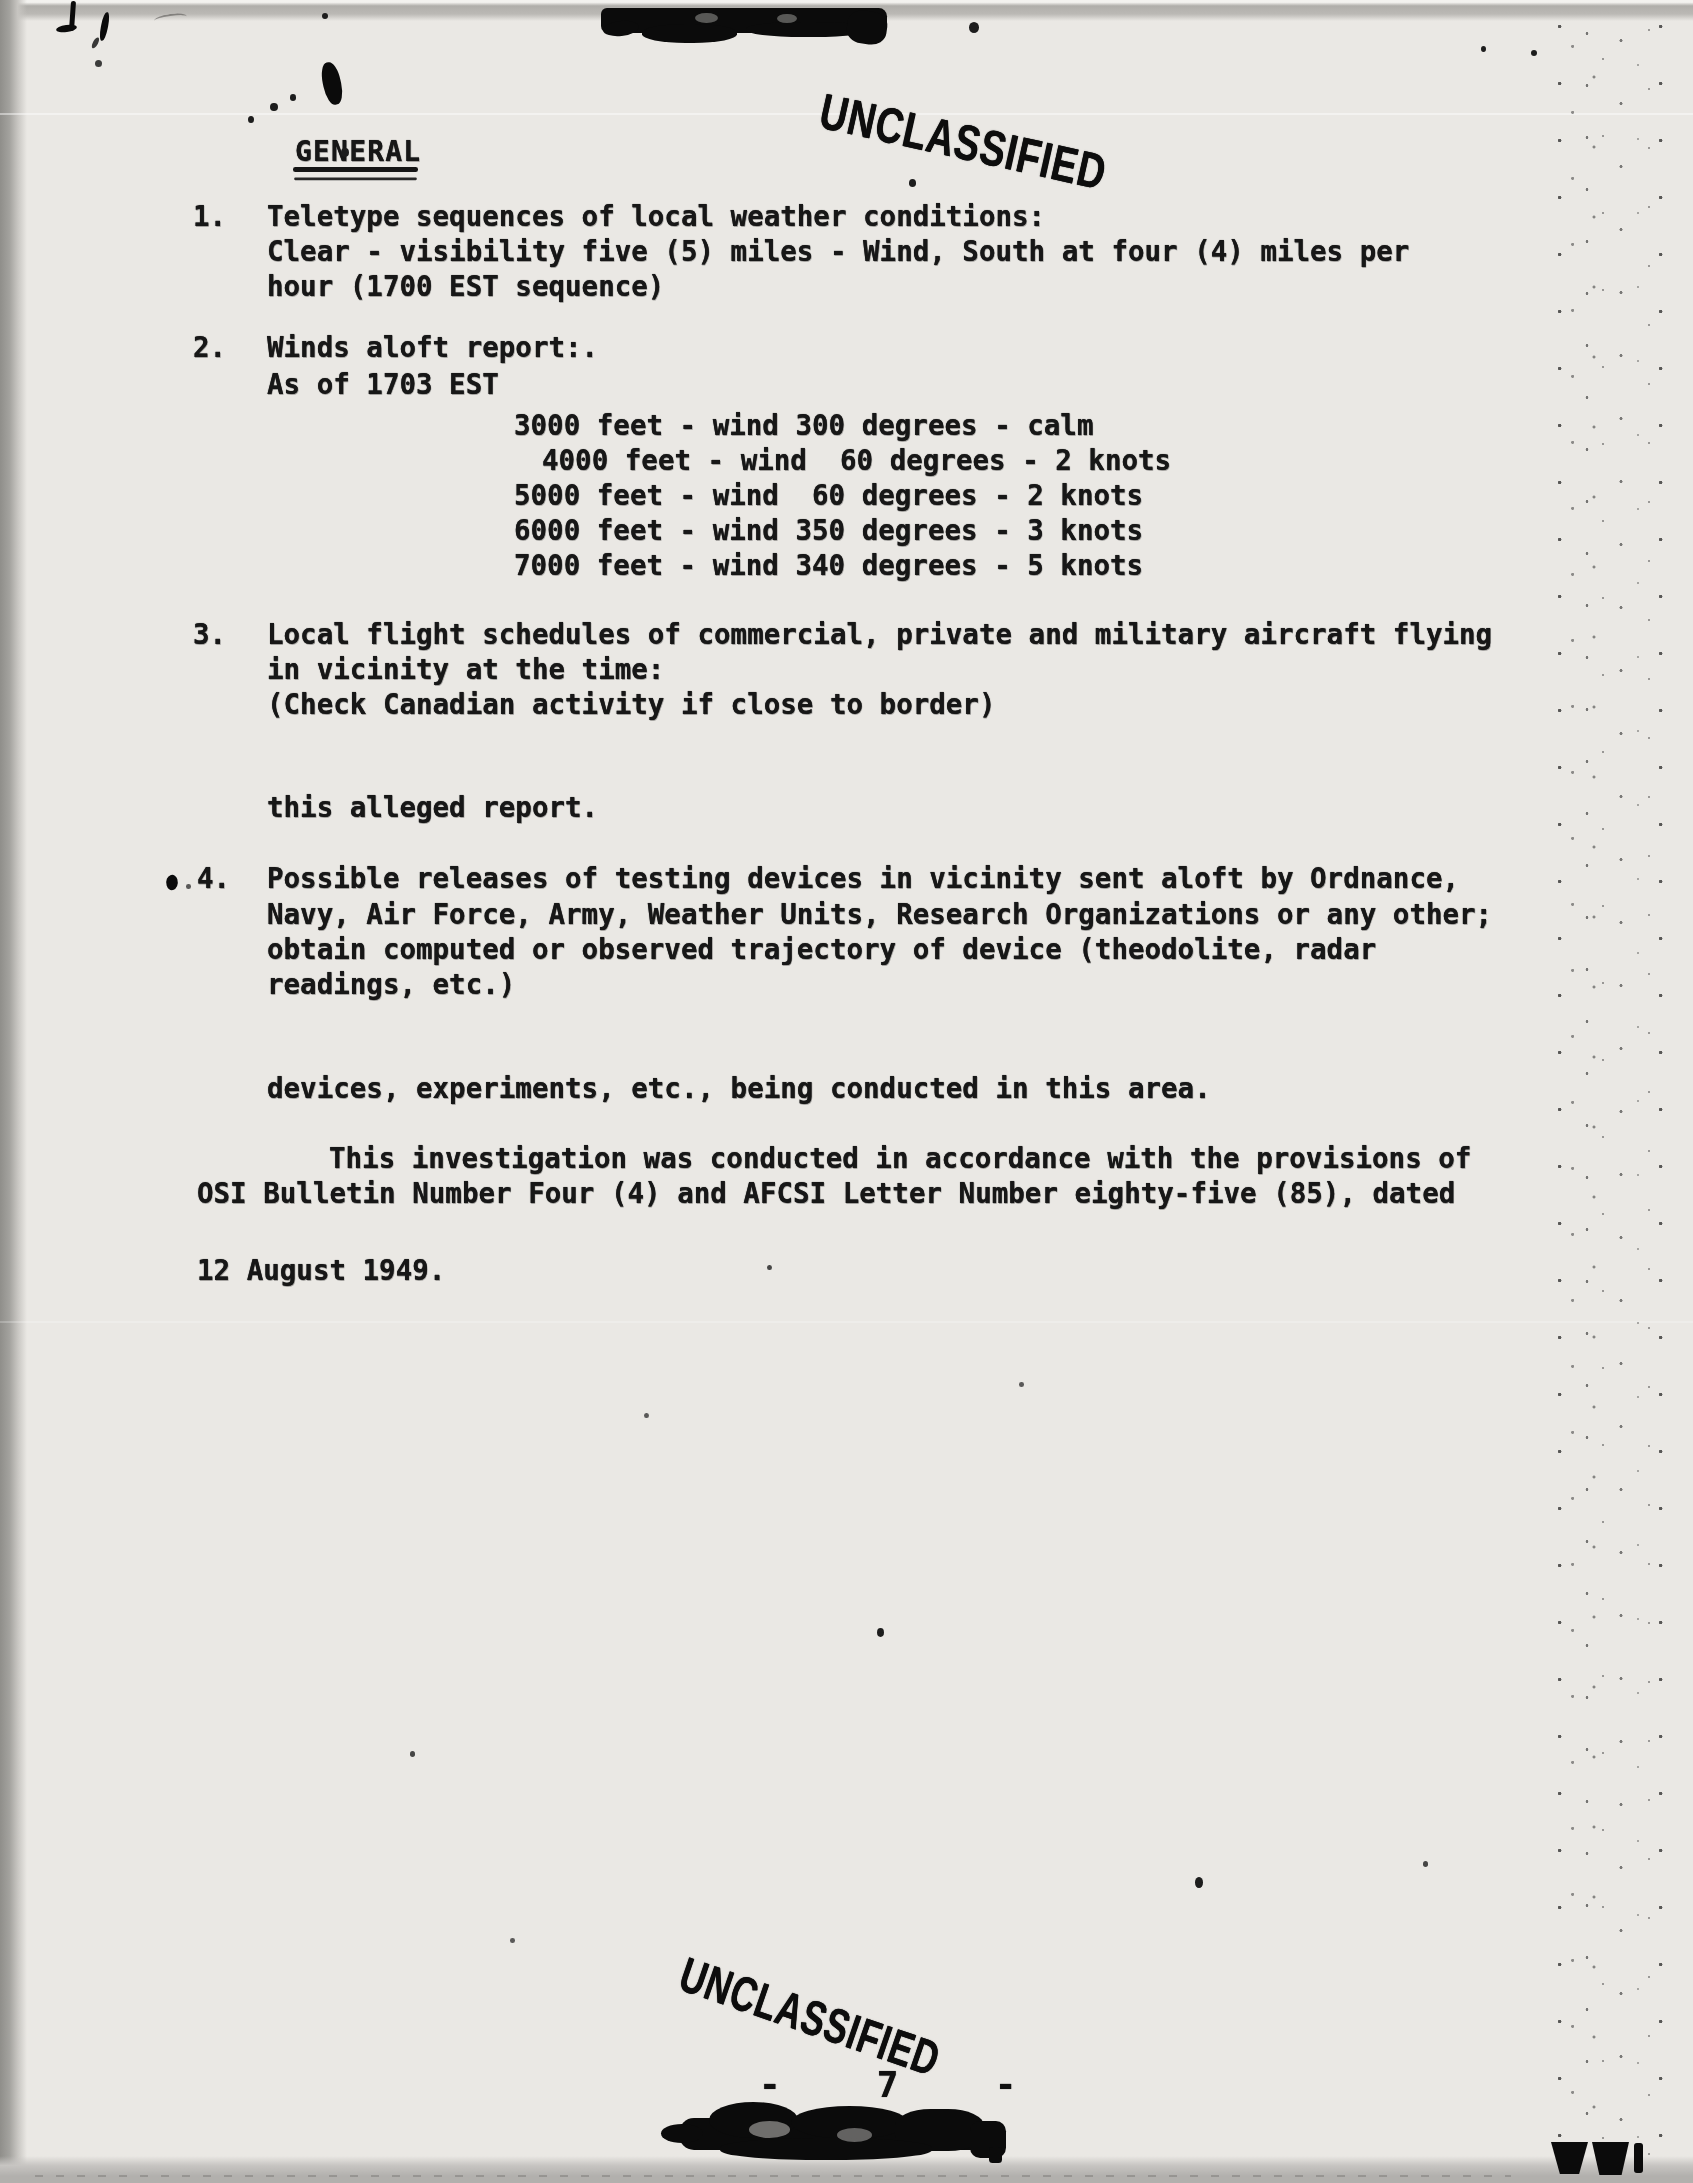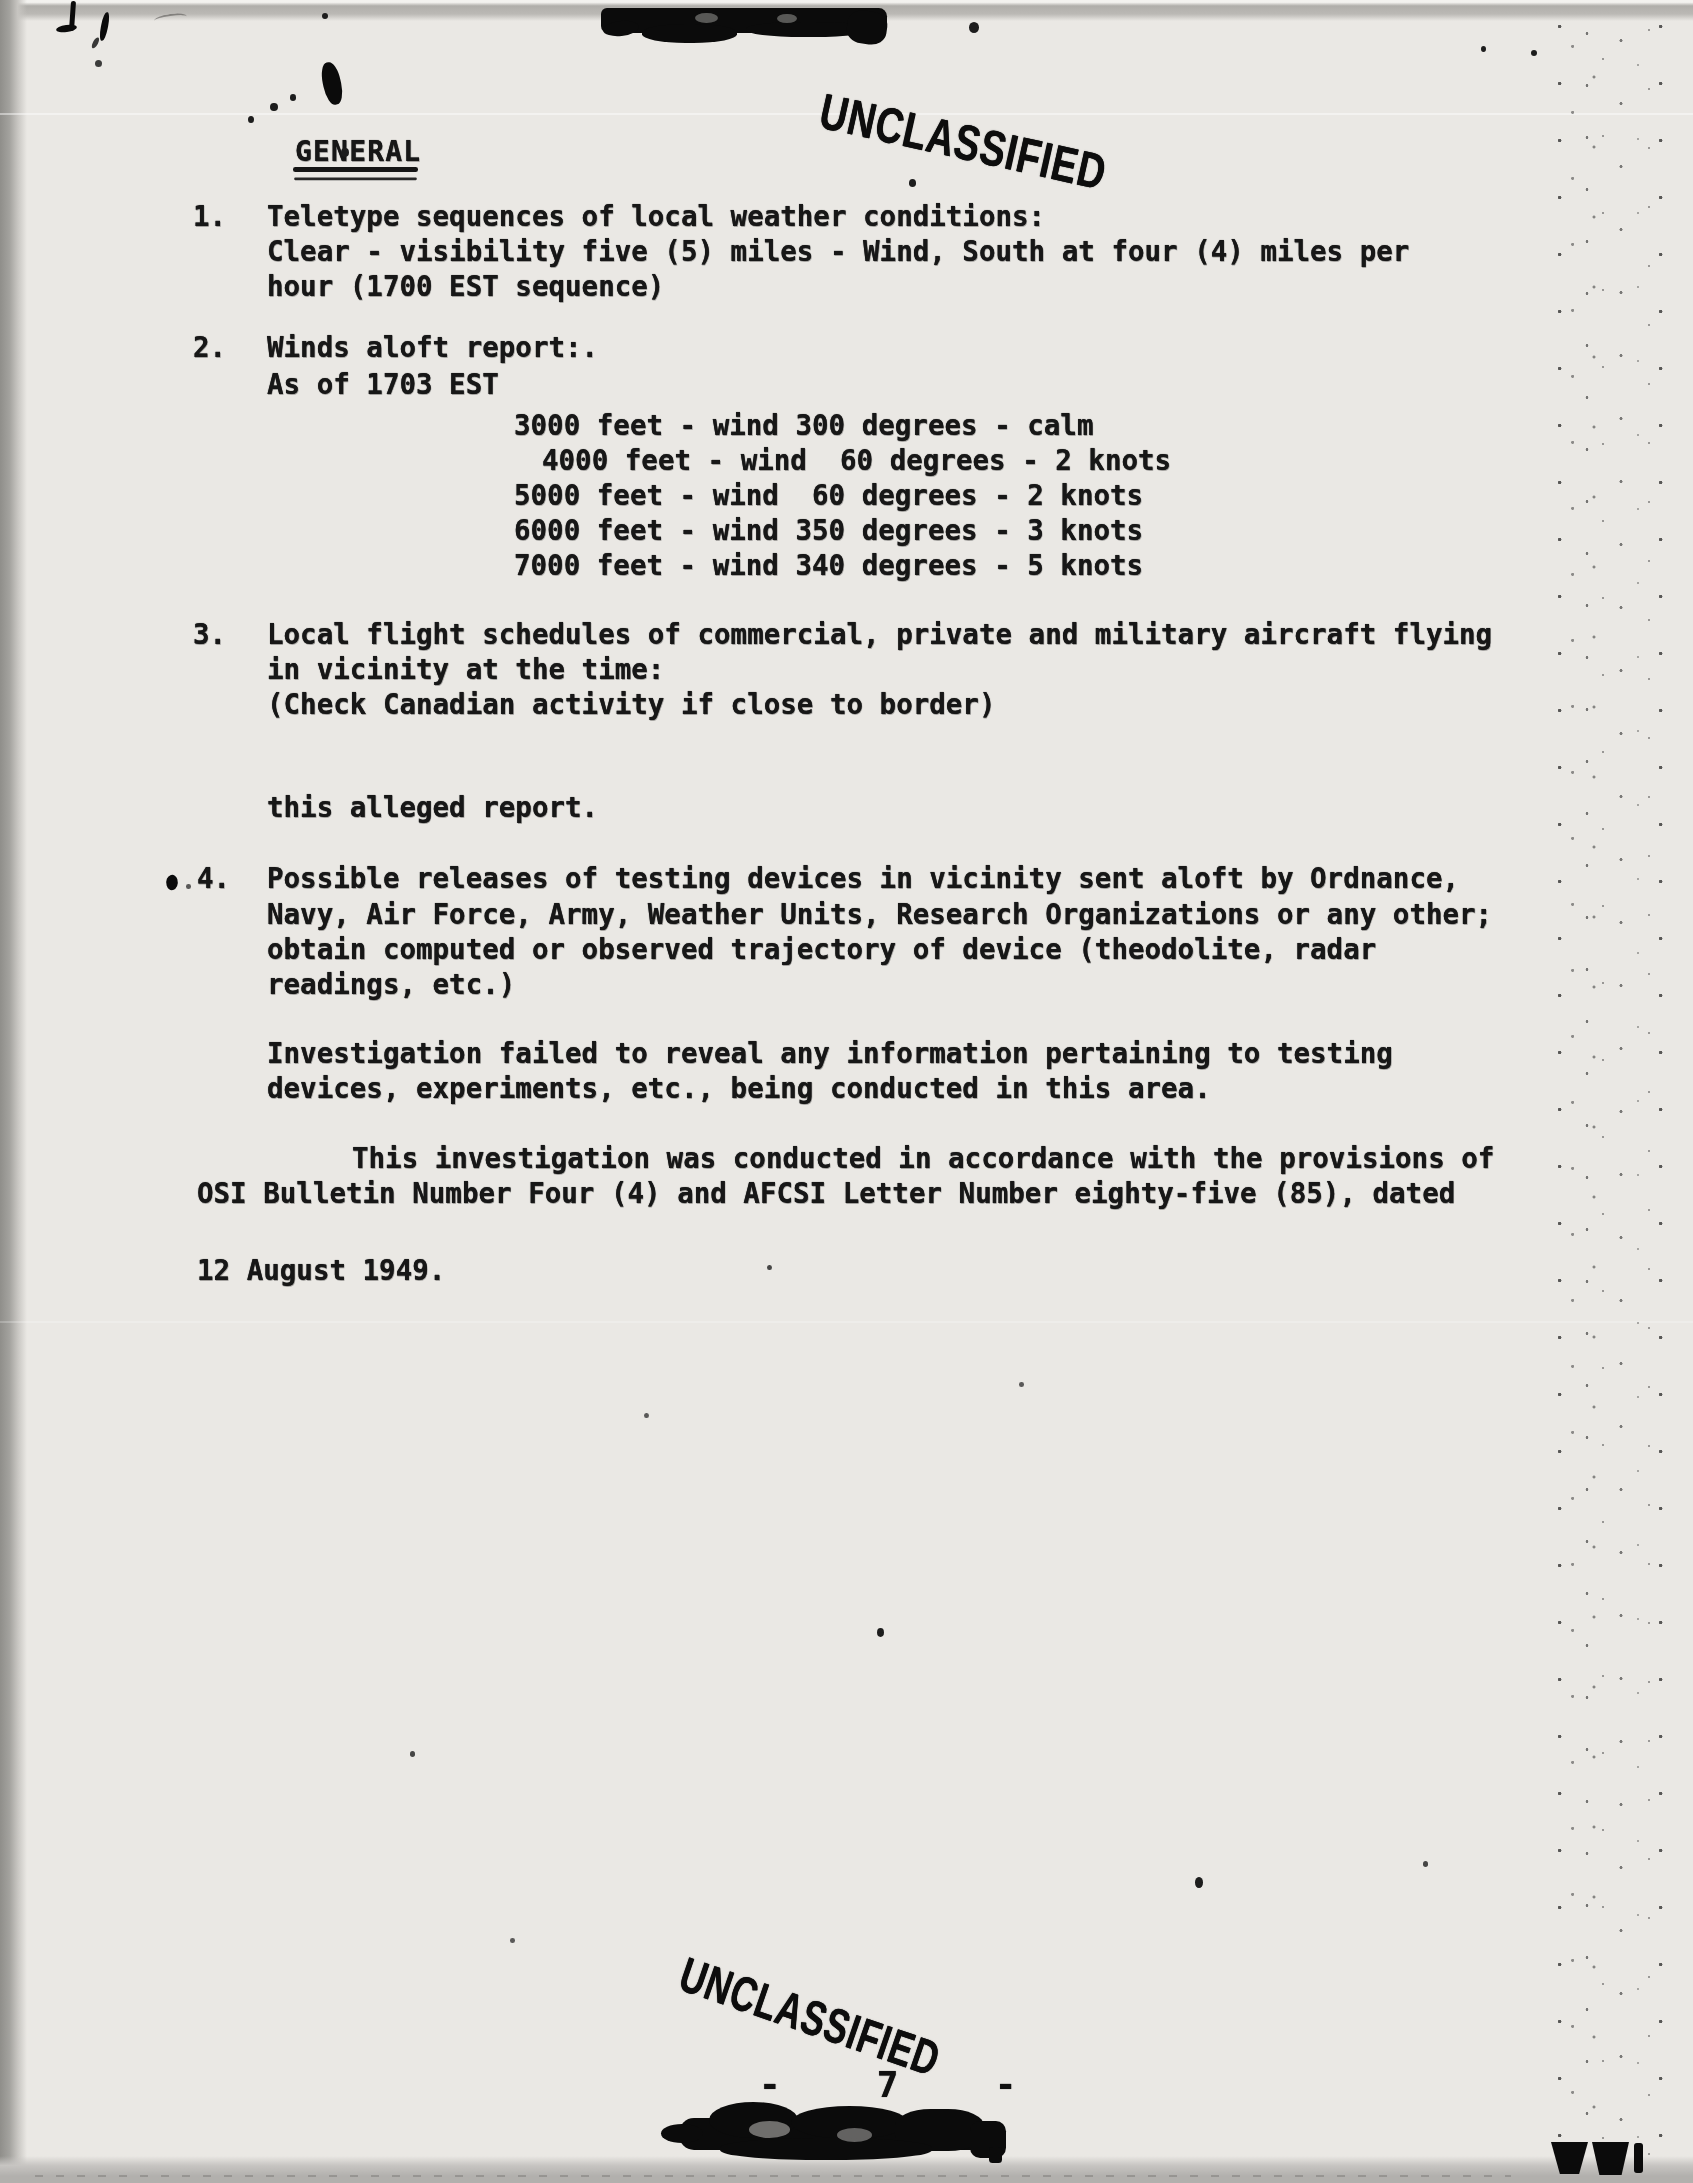--- a/index.html
+++ b/index.html
@@ -82,24 +82,23 @@
   <div class="tw" style="left:267px;top:617px;">Local flight schedules of commercial, private and military aircraft flying</div>
   <div class="tw" style="left:267px;top:652px;">in vicinity at the time:</div>
   <div class="tw" style="left:267px;top:687px;">(Check Canadian activity if close to border)</div>
   <div class="tw" style="left:267px;top:790px;">this alleged report.</div>
 
   <div class="tw" style="left:197px;top:861px;">4.</div>
   <div class="tw" style="left:267px;top:861px;">Possible releases of testing devices in vicinity sent aloft by Ordnance,</div>
   <div class="tw" style="left:267px;top:897px;">Navy, Air Force, Army, Weather Units, Research Organizations or any other;</div>
   <div class="tw" style="left:267px;top:932px;">obtain computed or observed trajectory of device (theodolite, radar</div>
   <div class="tw" style="left:267px;top:967px;">readings, etc.)</div>
-  <div class="tw" style="left:267px;top:1036px;">Investigation failed to reveal any information pertaining to testing</div>
   <div class="tw" style="left:267px;top:1071px;">devices, experiments, etc., being conducted in this area.</div>
 
-  <div class="tw" style="left:352px;top:1141px;">This investigation was conducted in accordance with the provisions of</div>
+  <div class="tw" style="left:329px;top:1141px;">This investigation was conducted in accordance with the provisions of</div>
   <div class="tw" style="left:197px;top:1176px;">OSI Bulletin Number Four (4) and AFCSI Letter Number eighty-five (85), dated</div>
   <div class="tw" style="left:197px;top:1253px;">12 August 1949.</div>
 
   <div class="stamp stamp-bottom">UNCLASSIFIED</div>
   <div class="pagenum">-  7  -</div>
 
   <div style="position:absolute;left:601px;top:4.7px;width:288px;height:94px;">
     <div class="ink" style="left:0px;top:3.5px;width:286px;height:24.6px;border-radius:5.9px 8.2px 10.5px 7px;"></div>
     <div class="ink" style="left:2.3px;top:16.4px;width:36px;height:15px;border-radius:50%;transform:rotate(-6deg);"></div>
     <div class="ink" style="left:41px;top:19px;width:95px;height:19px;border-radius:46%;"></div>

